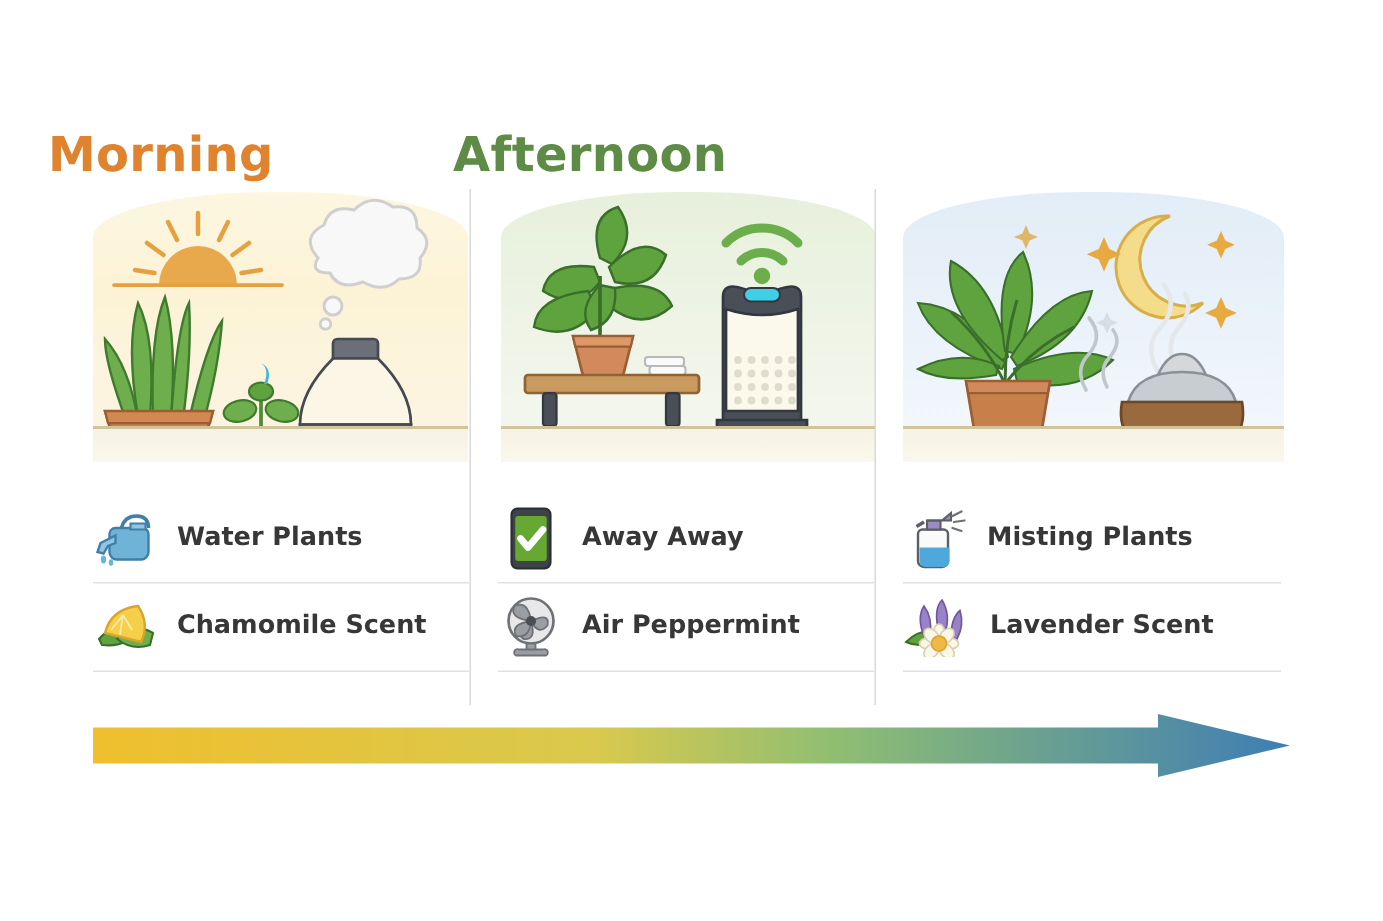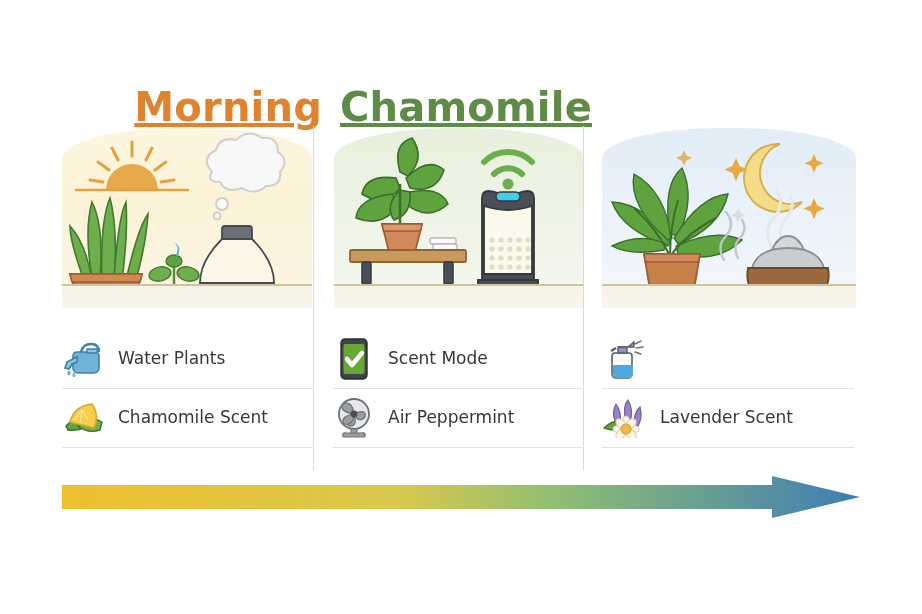--- a/index.html
+++ b/index.html
@@ -5,24 +5,23 @@
   html,body{margin:0;padding:0;}
   body{
     width:922px;height:614px;background:#ffffff;
     font-family:"DejaVu Sans", sans-serif;
     overflow:hidden;position:relative;
   }
   .canvas{position:absolute;inset:0;}
 
   
   .heading{
-    position:absolute;top:84px;width:290px;text-align:right;
-    font-size:40px;font-weight:bold;letter-spacing:.2px;
+    position:absolute;top:84px;width:290px;text-align:left;
+    font-size:32px;font-weight:bold;letter-spacing:.2px;
     font-family:"DejaVu Sans", sans-serif;
-    text-decoration:underline;
   }
   #h-morning{left:32px;color:#E0832F;}
   #h-afternoon{left:302px;color:#5E8B46;}
   #h-evening{left:578px;color:#3E7DB5;}
 
   
   .scene-band{position:absolute;left:62px;top:128px;width:794px;height:180px;}
   .scene{position:absolute;top:0;height:180px;overflow:hidden;}
   #scene-morning{left:0;width:250px;}
   #scene-afternoon{left:272px;width:250px;}
@@ -53,32 +52,32 @@
   #labels-evening{left:602px;}
   .lrow{
     display:flex;align-items:center;gap:12px;height:58px;
     border-bottom:1px solid #E2E2E6;
   }
   .lrow .ico{flex:0 0 44px;height:44px;display:flex;align-items:center;justify-content:center;}
   .lrow .txt{
     font-size:17px;color:#373737;line-height:1.25;
     font-family:"DejaVu Sans", sans-serif;
   }
-  .lrow .txt span{display:block;}
+  .lrow .txt span{display:block;font-weight:bold;}
 
   
   .arrow-wrap{position:absolute;left:62px;top:476px;width:798px;height:42px;}
 </style>
 </head>
 <body>
 
 <div class="canvas">
 
   <div class="heading" id="h-morning" style="color: rgb(224, 131, 47);">Morning</div>
-  <div class="heading" id="h-afternoon" style="color: rgb(94, 139, 70);">Chamomile</div>
+  <div class="heading" id="h-afternoon" style="color: rgb(94, 139, 70);">Afternoon</div>
 
   <div class="scene-band">
 
     <div class="scene" id="scene-morning">
       <div class="sky"></div>
       <svg width="250" height="180" viewBox="0 0 250 180">
 
         <g stroke="#E3A142" stroke-width="3" stroke-linecap="round" fill="none">
           <line x1="70" y1="14" x2="70" y2="28"></line>
           <line x1="50" y1="20" x2="56" y2="32"></line>
@@ -295,21 +294,21 @@
   <div class="labels" id="labels-afternoon">
     <div class="lrow">
       <div class="ico">
         <svg width="32" height="42" viewBox="0 0 32 42">
           <rect x="3" y="1" width="26" height="40" rx="4" fill="#3E4349" stroke="#2A2E33" stroke-width="1.4"></rect>
           <rect x="5.5" y="6" width="21" height="30" rx="2" fill="#67A833"></rect>
           <path d="M9 21 l5 6 l10 -12" fill="none" stroke="#FFFFFF" stroke-width="4.5" stroke-linecap="round" stroke-linejoin="round"></path>
         </svg>
       </div>
       <div class="txt">
-        <span>Scent Mode</span>
+        <span>Away Away</span>
       </div>
     </div>
     <div class="lrow">
       <div class="ico">
         <svg width="40" height="42" viewBox="0 0 40 42">
           <circle cx="20" cy="17" r="15" fill="#E8E8E8" stroke="#6E7276" stroke-width="1.8"></circle>
           <g fill="#9A9EA2" stroke="#6E7276" stroke-width="1.2">
             <path d="M20 17 q-2 -14 -11 -10 q-4 8 11 10 z"></path>
             <path d="M20 17 q13 -6 11 3 q-6 7 -11 -3 z"></path>
             <path d="M20 17 q4 13 -5 12 q-7 -5 5 -12 z"></path>
@@ -334,20 +333,23 @@
           <path d="M9 27 h20 v9 a4 4 0 0 1 -4 4 h-12 a4 4 0 0 1 -4 -4 z" fill="#4FA8DC"></path>
           <path d="M14 15 v-6 h9 v6 z" fill="#9A8BC4" stroke="#5B5F66" stroke-width="1.4"></path>
           <path d="M14 9 h10 l6 -5 v5 h-16 z" fill="#9A8BC4" stroke="#5B5F66" stroke-width="1.4"></path>
           <path d="M12 10 l-5 3" fill="none" stroke="#5B5F66" stroke-width="2.4"></path>
           <g stroke="#6E7276" stroke-width="1.5" stroke-linecap="round">
             <path d="M31 6 l6 -3"></path>
               <path d="M32 10 l7 -1"></path>
               <path d="M31 14 l6 2"></path>
           </g>
         </svg>
+      </div>
+      <div class="txt">
+        <span>Misting Plants</span>
       </div>
     </div>
     <div class="lrow">
       <div class="ico">
         <svg width="46" height="40" viewBox="0 0 46 40">
           <path d="M2 30 q10 -10 22 -6 q-8 12 -22 6 z" fill="#5FA33F" stroke="#3A6F2B" stroke-width="1.3"></path>
           <g fill="#9A82C8" stroke="#6E57A0" stroke-width="1.1">
             <path d="M14 26 q-5 -12 0 -20 q6 8 4 20 z"></path>
             <path d="M24 24 q-4 -16 2 -22 q6 10 2 22 z"></path>
             <path d="M32 27 q0 -13 6 -18 q3 10 -2 19 z"></path>

